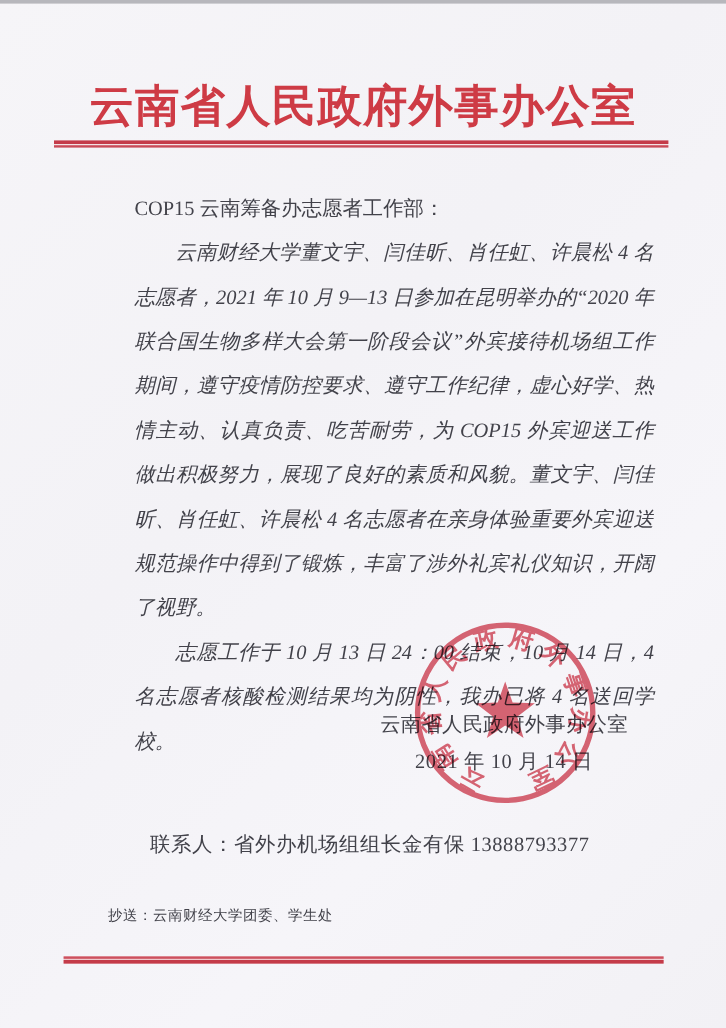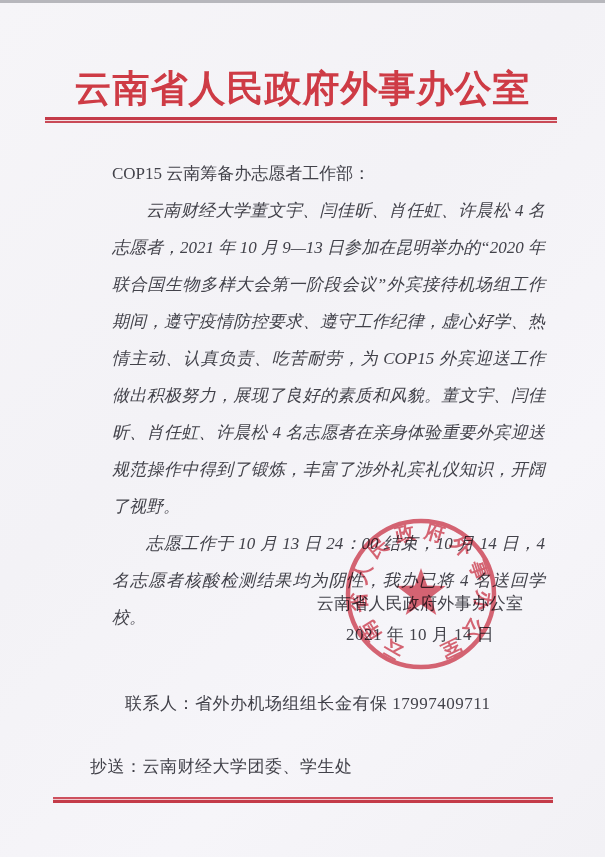--- a/index.html
+++ b/index.html
@@ -58,21 +58,21 @@
     mix-blend-mode: multiply;
     opacity: 0.88;
   }
   .contact-line {
     position: absolute; top: 692px; left: 125px;
     font-size: 17px; color: #42424a; letter-spacing: 0.5px;
     white-space: nowrap;
   }
   .cc-line {
     position: absolute; top: 755px; left: 90px;
-    font-size: 17px; color: #42424a; letter-spacing: 0.5px;
+    font-size: 12px; color: #42424a; letter-spacing: 0.5px;
     white-space: nowrap;
   }
   .bottom-rule {
     position: absolute; top: 797px; left: 53px; width: 500px; height: 6px;
     border-top: 2px solid #cd505e;
     border-bottom: 3px solid #c43b49;
     background: #eec9cd;
     box-sizing: border-box;
   }
 </style>
@@ -100,19 +100,19 @@
 
   <svg class="seal" viewBox="0 0 160 160">
     <circle cx="80" cy="80" r="73" fill="none" stroke="#d85262" stroke-width="4.5"></circle>
     <path id="sealArc" fill="none" d="M 24 80 a 56 56 0 1 1 112 0 a 56 56 0 1 1 -112 0"></path>
     <polygon fill="#d85262" points="80,54 86.2,71.5 104.7,72 90,83.2 95.3,101 80,90.5 64.7,101 70,83.2 55.3,72 73.8,71.5"></polygon>
     <text transform="rotate(-78 80 80)" font-size="20" letter-spacing="7" fill="#d85262" font-family="Liberation Serif, DejaVu Serif, serif" font-weight="bold">
       <textPath href="#sealArc" startOffset="4">云南省人民政府外事办公室</textPath>
     </text>
   </svg>
 
-  <div class="contact-line">联系人：省外办机场组组长金有保 17997409711</div>
+  <div class="contact-line">联系人：省外办机场组组长金有保 13888793377</div>
 
   <div class="cc-line">抄送：云南财经大学团委、学生处</div>
 
   <div class="bottom-rule"></div>
 
 </div>
 
 </body></html>

